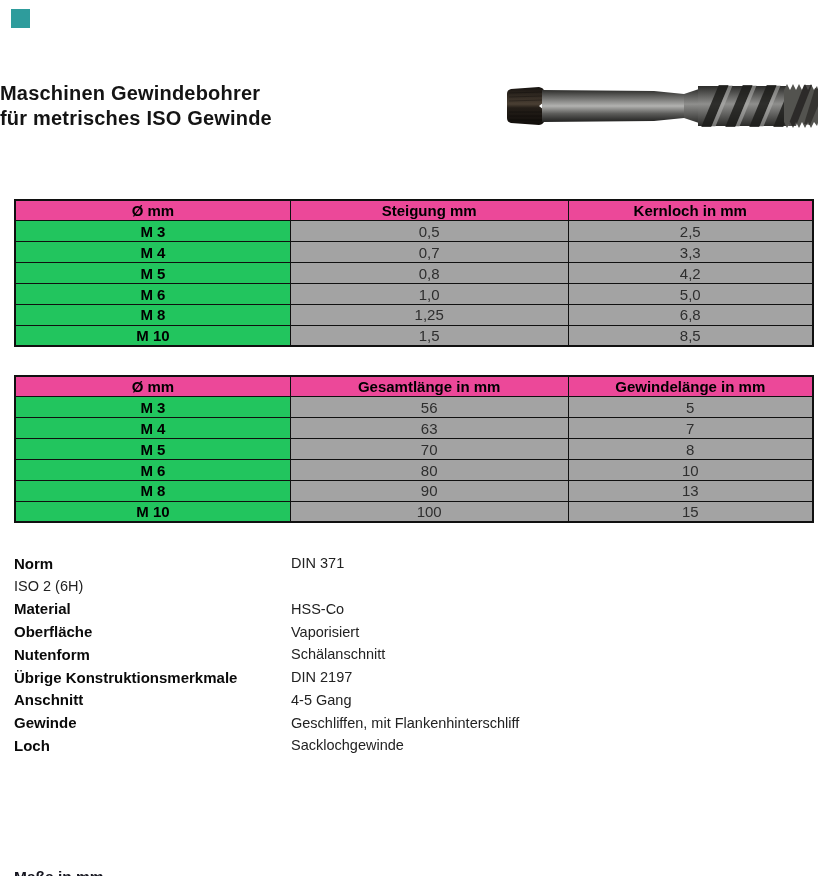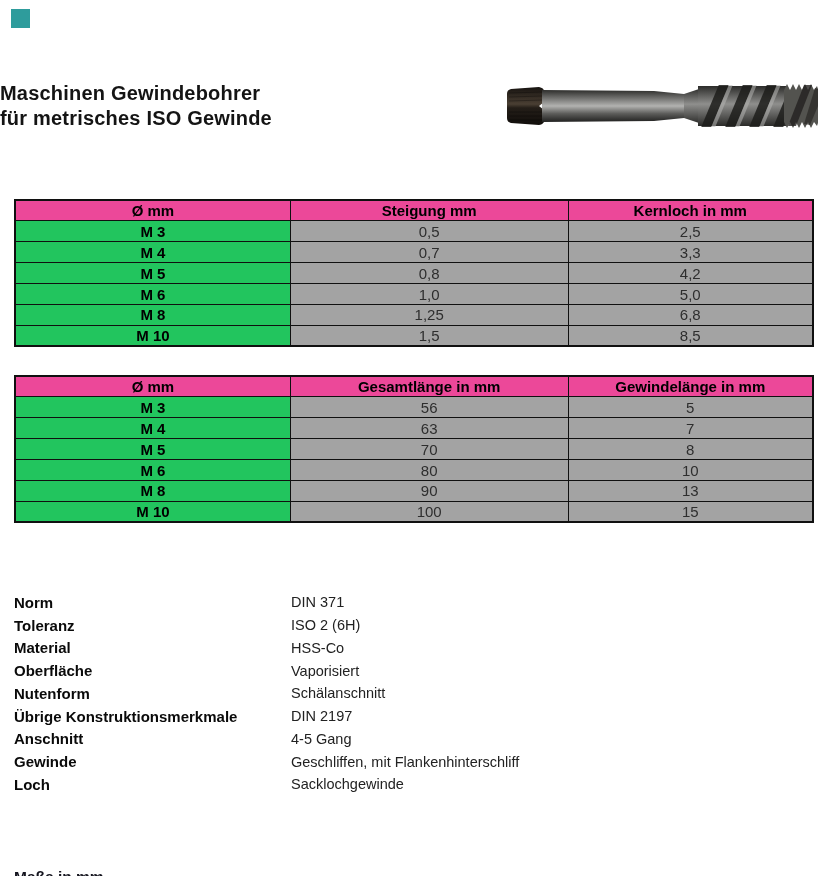--- a/index.html
+++ b/index.html
@@ -33,21 +33,21 @@
   .spec-table th, .spec-table td {
     border:1px solid #101010;
     height:20.9px; padding:0;
     text-align:center; vertical-align:middle;
     font-size:15px; line-height:1;
   }
   .spec-table th { background:#ec4899; font-weight:bold; color:#000; }
   .spec-table td.cyan { background:#22c55e; font-weight:bold; color:#000; }
   .spec-table td { color:#2e2e2e; font-weight:normal; background:#a3a3a3; }
 
-  .specs { position:absolute; left:14px; top:552px; width:790px;margin-top:39px; }
+  .specs { position:absolute; left:14px; top:552px; width:790px; }
   .spec-row { display:flex; height:22.75px; align-items:center; }
   .spec-label { width:277px; font-weight:bold; font-size:15px; color:#0a0a0a; }
   .spec-value { font-size:14.5px; color:#222; }
 
   .dimensions-note {
     position:absolute; left:14px; top:868px;
     font-size:15.5px; font-weight:bold; color:#14141e;
   }
 </style>
 </head>
@@ -209,21 +209,20 @@
       </tr>
     </tbody>
 </table>
 
 <div class="specs">
     <div class="spec-row">
       <div class="spec-label">Norm</div>
       <div class="spec-value">DIN 371</div>
     </div>
     <div class="spec-row">
-      <div class="spec-label">Toleranz</div>
       <div class="spec-value">ISO 2 (6H)</div>
     </div>
     <div class="spec-row">
       <div class="spec-label">Material</div>
       <div class="spec-value">HSS-Co</div>
     </div>
     <div class="spec-row">
       <div class="spec-label">Oberfläche</div>
       <div class="spec-value">Vaporisiert</div>
     </div>

